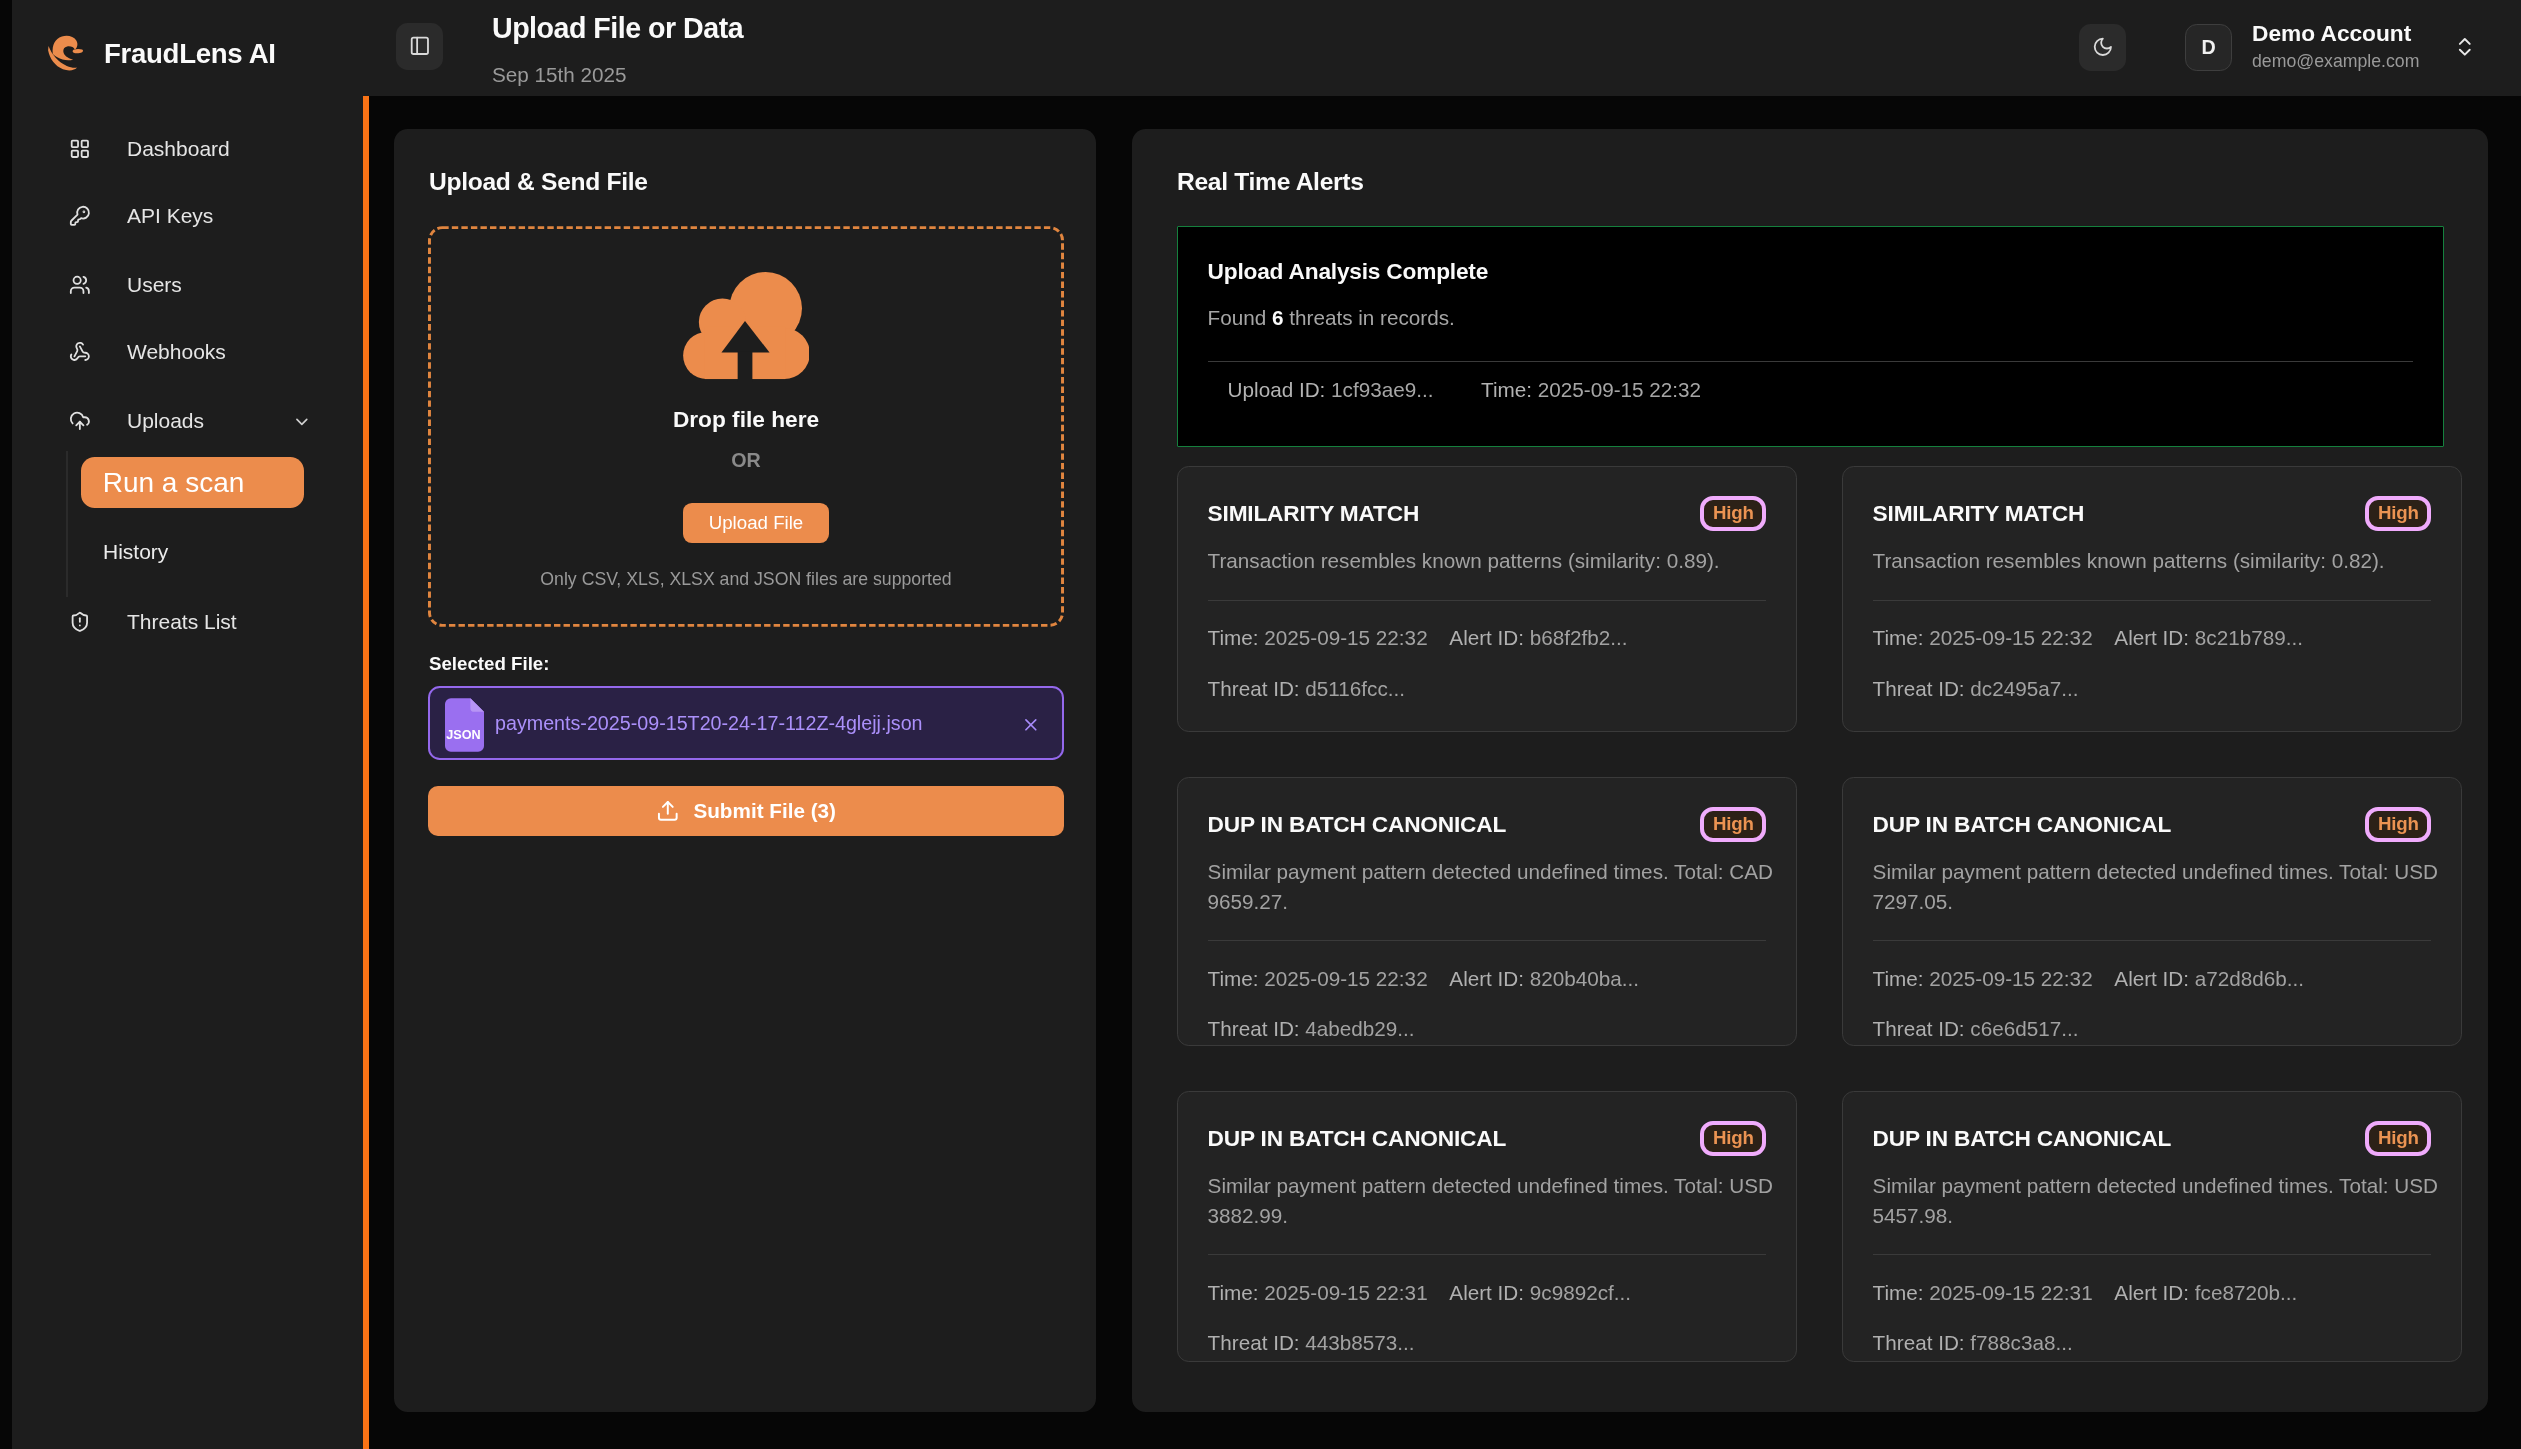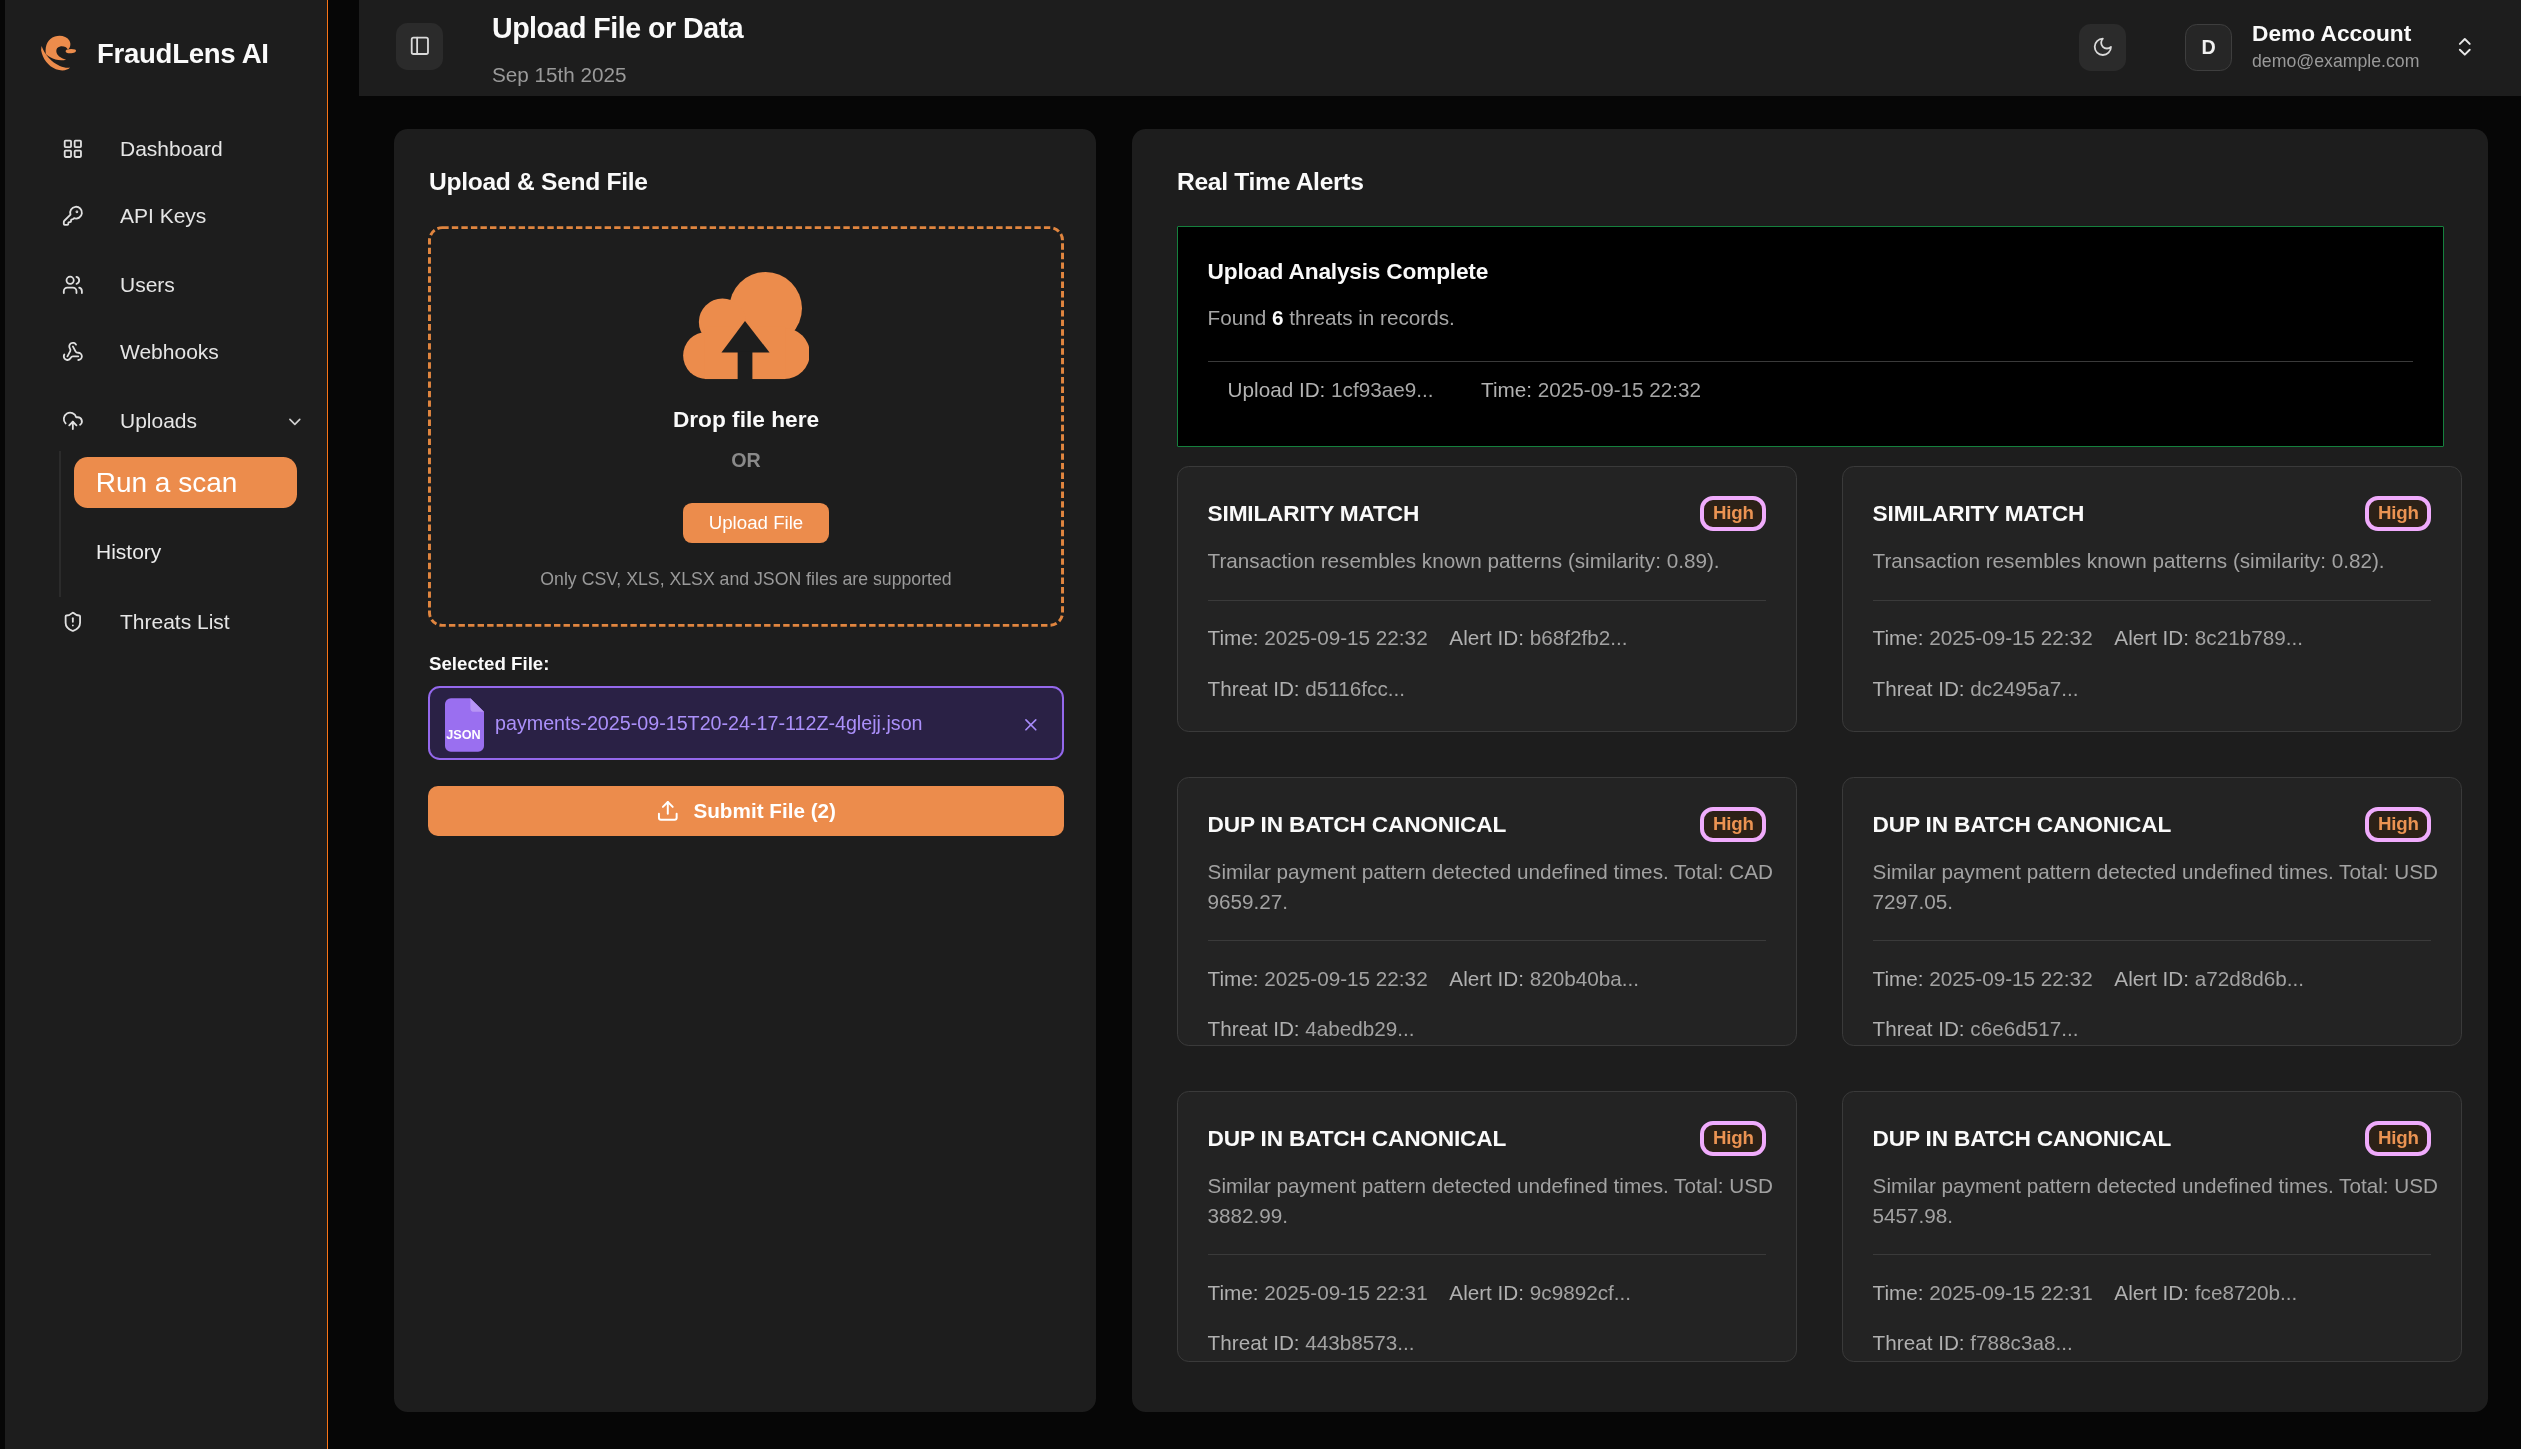--- a/index.html
+++ b/index.html
@@ -1,21 +1,21 @@
 <!DOCTYPE html>
 <html><head>
 <meta charset="utf-8">
 <style>
   * { margin:0; padding:0; box-sizing:border-box; }
   html,body { width:2522px; height:1449px; overflow:hidden; background:#060606;
     font-family:"Liberation Sans", sans-serif; }
 
   
-  #sidebar { position:absolute; left:5px; top:0; width:323px; height:1449px;
-    background:#1d1d1d; border-right:1px solid #f97316; }
+  #sidebar { position:absolute; left:12px; top:0; width:357px; height:1449px;
+    background:#1d1d1d; border-right:6px solid #f97316; }
   #logo { position:absolute; left:33px; top:30.5px; width:45px; height:45px; }
   #logoText { position:absolute; left:92px; top:38px; font-size:27.6px; font-weight:700;
     color:#fafafa; letter-spacing:-0.3px; }
   .nav-item { position:absolute; left:0; width:359px; height:51px; }
   .nav-item svg { position:absolute; left:57px; top:14.8px; }
   .nav-item .lbl { position:absolute; left:91px; top:50%; transform:translateY(-50%);
     font-size:21px; color:#e5e5e5;margin-left:24px; }
   #subline { position:absolute; left:54px; top:451px; width:2px; height:146px; background:#2b2b2b; }
   #runpill { position:absolute; left:69px; top:457px; width:223px; height:51px;
     background:#ec8c4c; border-radius:13.8px; }
@@ -235,21 +235,21 @@
         <path d="m6 6 12 12"></path>
       </svg>
   </div>
   <div id="submitBtn">
       <div class="in">
     <svg width="23.6" height="23.6" viewBox="0 0 24 24" fill="none" stroke="#fff" stroke-width="2" stroke-linecap="round" stroke-linejoin="round">
           <path d="M21 15v4a2 2 0 0 1-2 2H5a2 2 0 0 1-2-2v-4"></path>
           <polyline points="17 8 12 3 7 8"></polyline>
           <line x1="12" x2="12" y1="3" y2="15"></line>
         </svg>
-    <span>Submit File (2)</span>
+    <span>Submit File (3)</span>
   </div>
     </div>
 </div>
 
 <div id="rightCard">
   <div id="rcTitle" class="cardTitle">Real Time Alerts</div>
   <div id="analysisCard" class="subcard">
     <h3>Upload Analysis Complete</h3>
     <div class="found">Found <b>6</b> threats in records.</div>
     <div class="div"></div>

